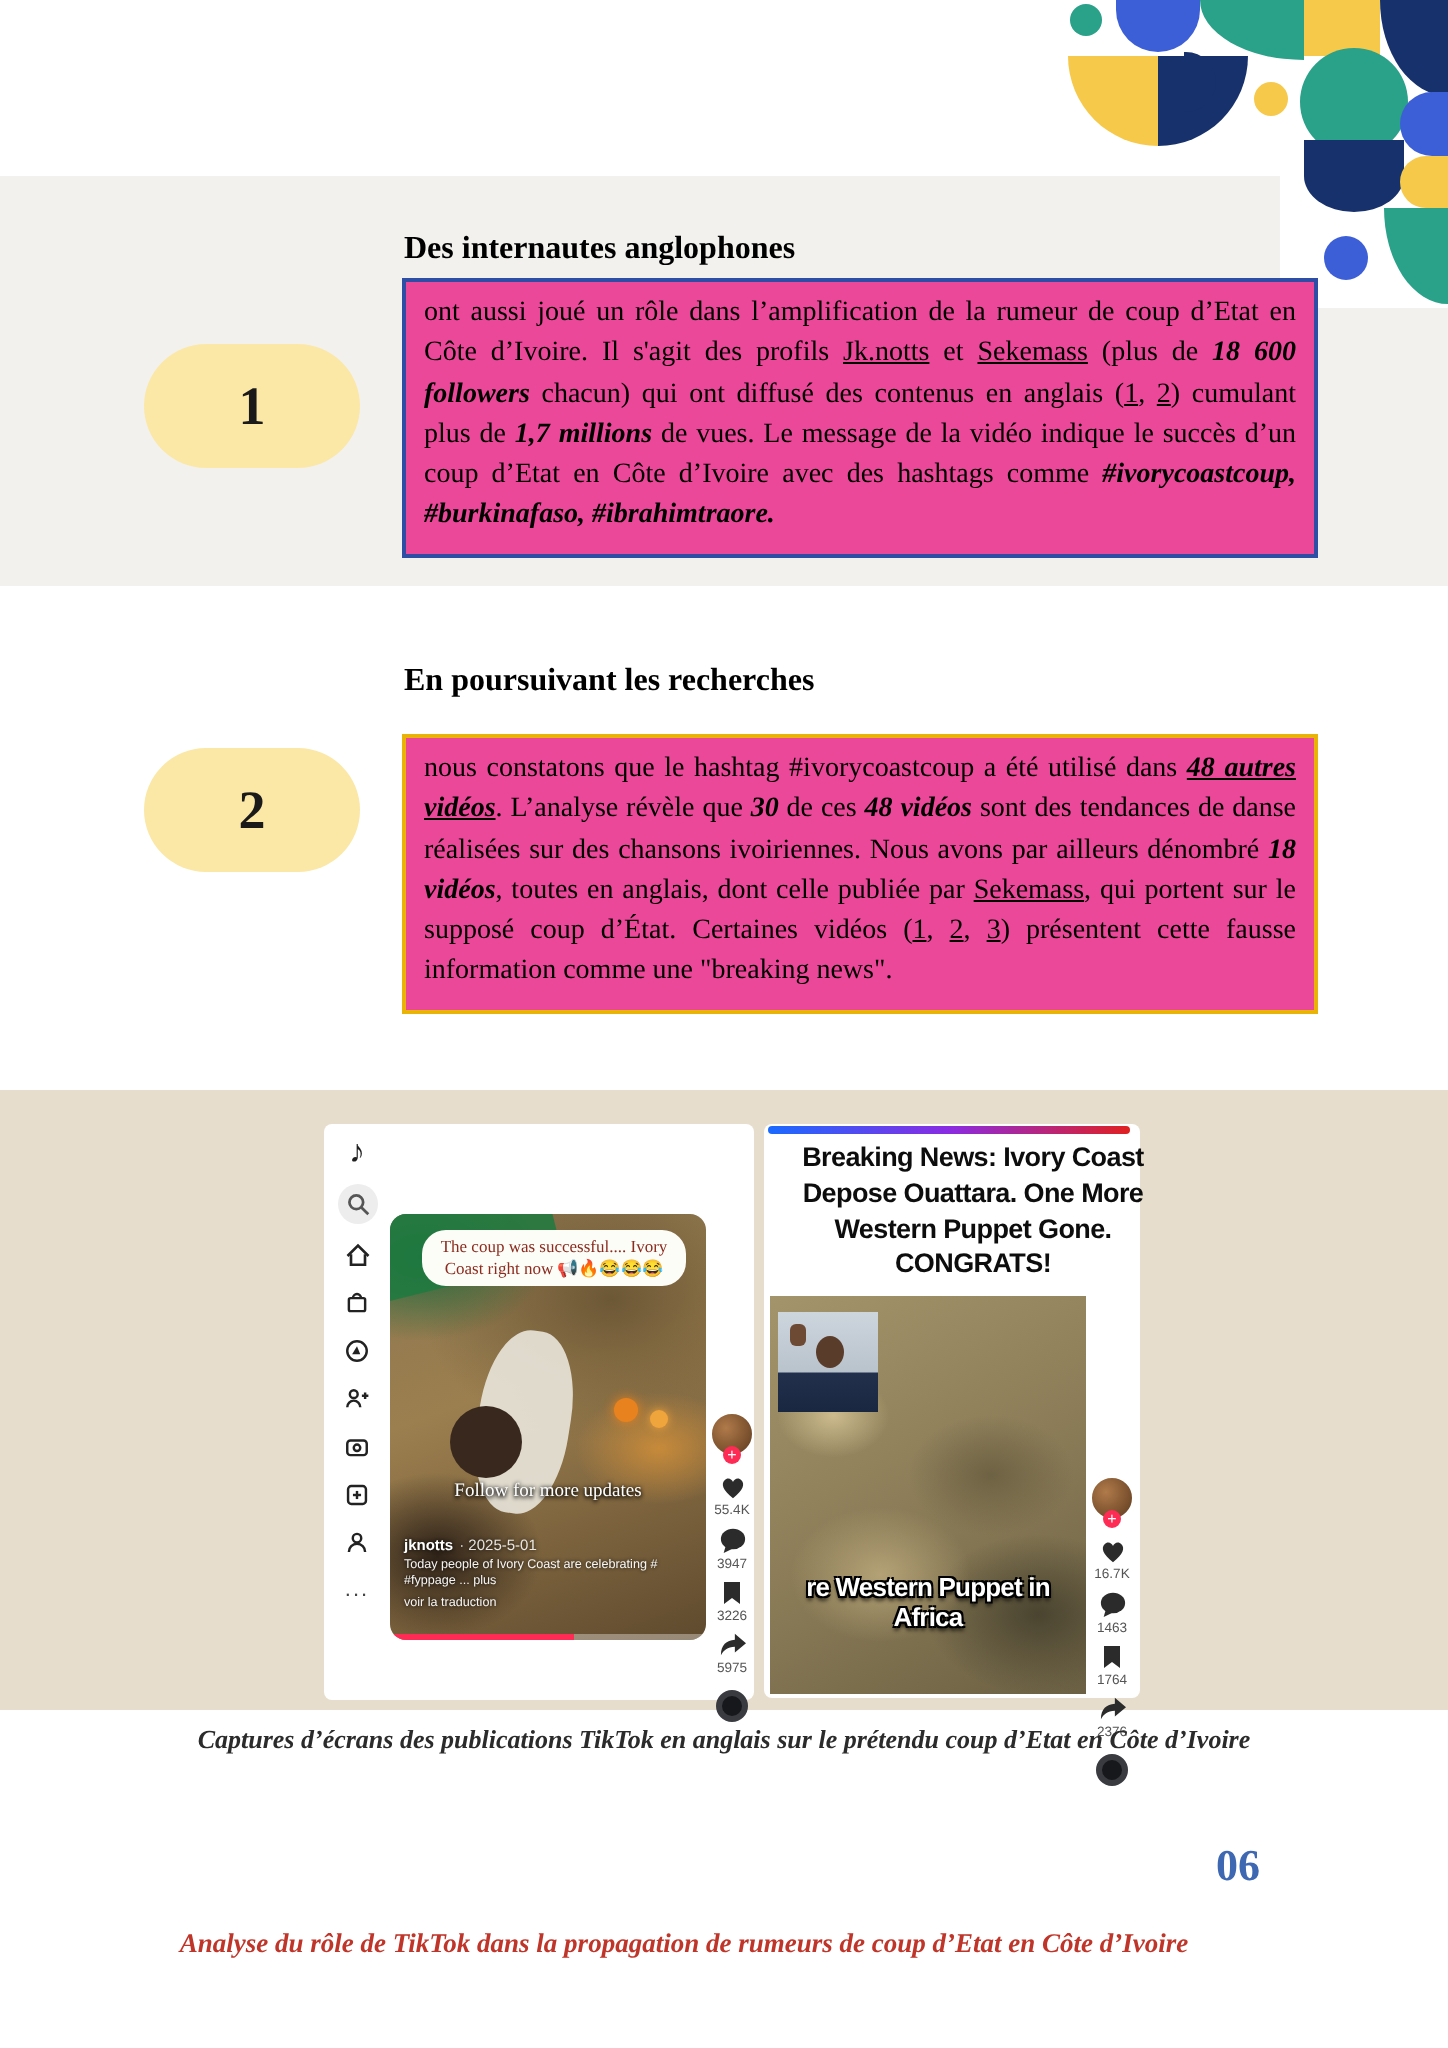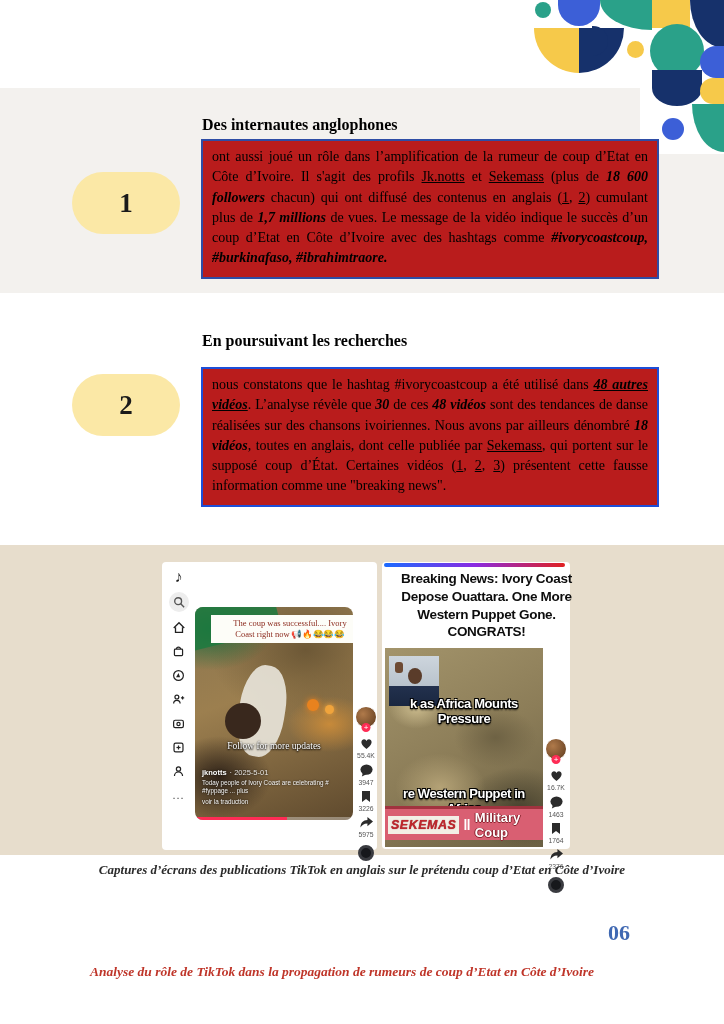--- a/index.html
+++ b/index.html
@@ -14,24 +14,24 @@
   
   .decor{position:absolute;left:0;top:0;width:724px;height:160px;pointer-events:none;}
   .decor div{position:absolute;}
 
   
   .badge{position:absolute;left:72px;width:108px;height:62px;border-radius:31px;background:#fbe8a6;
          display:flex;align-items:center;justify-content:center;font-size:27px;font-weight:700;color:#1a1a1a;}
   .badge1{top:172px;} .badge2{top:374px;}
   .sec-heading{position:absolute;left:202px;font-size:16px;font-weight:700;color:#000;}
   .h1{top:104px;margin-top:12px;} .h2{top:332px;}
-  .textbox{position:absolute;left:201px;width:436px;background:#b91c1c;padding:6px 9px 8px 9px;
+  .textbox{position:absolute;left:201px;width:436px;background:#ec4899;padding:6px 9px 8px 9px;
            font-size:14px;line-height:1.45;text-align:justify;color:#000;}
   .box1{top:139px;border:2px solid #2e4da5;}
-  .box2{top:367px;border:2px solid #1d4ed8;}
+  .box2{top:367px;border:2px solid #eab308;}
   .b{font-weight:700;} .i{font-style:italic;} .u{text-decoration:underline;}
 
   
   .panel{position:absolute;background:#fff;border-radius:4px;}
   .panel-left{left:162px;top:562px;width:215px;height:288px;}
   .panel-right{left:382px;top:562px;width:188px;height:287px;}
   .tt{font-family:"Liberation Sans",sans-serif;}
 
   
   .tt-sidebar{position:absolute;left:0;top:6px;width:33px;display:flex;flex-direction:column;
@@ -49,22 +49,22 @@
         radial-gradient(70px 55px at 15% 80%, #2e2218 0%, rgba(46,34,24,0) 75%),
         radial-gradient(90px 60px at 10% 10%, #1d6b3c 0%, rgba(29,107,60,0) 70%),
         radial-gradient(120px 90px at 70% 20%, #6d5836 0%, rgba(109,88,54,0) 80%),
         linear-gradient(160deg,#8a7550 0%, #9c7f4f 40%, #5f4a2e 100%);}
   .blob{position:absolute;}
   .flag-green{left:-12px;top:-8px;width:95px;height:42px;background:#1d7a3f;transform:rotate(-14deg);opacity:.85;}
   .shirt{left:44px;top:58px;width:46px;height:92px;background:#e9e6dc;border-radius:45%;transform:rotate(9deg);opacity:.9;}
   .head{left:30px;top:96px;width:36px;height:36px;border-radius:50%;background:#39281d;}
   .lamp1{left:112px;top:92px;width:12px;height:12px;border-radius:50%;background:#e8821e;box-shadow:0 0 6px #e8821e;}
   .lamp2{left:130px;top:98px;width:9px;height:9px;border-radius:50%;background:#f0a43c;box-shadow:0 0 5px #f0a43c;}
-  .ov-top{position:absolute;left:16px;top:8px;width:124px;background:#fdfdf8;border-radius:0;
-          padding:3px 17px;font-family:"Liberation Serif",serif;font-size:8.5px;line-height:1.3;
+  .ov-top{position:absolute;left:16px;top:8px;width:124px;background:#fdfdf8;border-radius:12px;
+          padding:3px 4px;font-family:"Liberation Serif",serif;font-size:8.5px;line-height:1.3;
           color:#8c2b1e;text-align:center;}
   .ov-follow{position:absolute;left:0;top:134px;width:100%;text-align:center;color:#fff;
           font-family:"Liberation Serif",serif;font-size:9.5px;
           text-shadow:0 0 2px #000,0 1px 2px #000;}
   .meta{position:absolute;left:7px;bottom:14px;right:6px;color:#fff;}
   .meta .user{font-size:7.5px;font-weight:700;text-shadow:0 0 2px #000;}
   .meta .user .date{font-weight:400;opacity:.85;margin-left:3px;}
   .meta .cap{font-size:6.3px;line-height:1.35;opacity:.95;text-shadow:0 0 2px #000;margin-top:2px;}
   .progress{position:absolute;left:0;bottom:0;width:100%;height:3px;background:rgba(255,255,255,.35);}
   .progress .fill{width:58%;height:100%;background:#fe2c55;}
@@ -273,27 +273,21 @@
 
   <div class="panel panel-right tt">
     <div class="grad-bar"></div>
     <div class="headline">Breaking News: Ivory Coast Depose Ouattara. One More Western Puppet Gone. CONGRATS!</div>
 
     <div class="rvideo">
       <div class="ouattara">
         <div class="face"></div>
         <div class="hand"></div>
       </div>
-      <div class="outline-txt mid-txt">k as Africa Mounts Pressure</div>
       <div class="outline-txt low-txt">re Western Puppet in Africa</div>
-      <div class="banner">
-        <span class="brand">SEKEMAS</span>
-        <span class="bar-div">‖</span>
-        <span class="banner-txt">Military Coup</span>
-      </div>
     </div>
 
     <div class="engage engage-right">
       <div class="avatar">
           <div class="plusb">+</div>
         </div>
       <span class="eicon">
         <svg width="15" height="14" viewBox="0 0 16 15" fill="#2b2b2b">
             <path d="M8 14 C2.5 9.8 1.5 6.5 3.5 4.4 C5.4 2.4 7.6 4.2 8 5.4 C8.4 4.2 10.6 2.4 12.5 4.4 C14.5 6.5 13.5 9.8 8 14 Z"></path>
           </svg>

